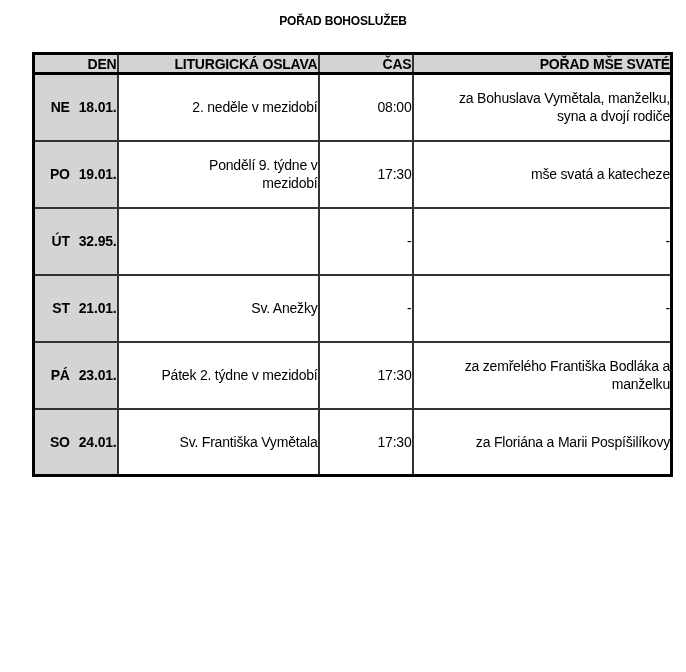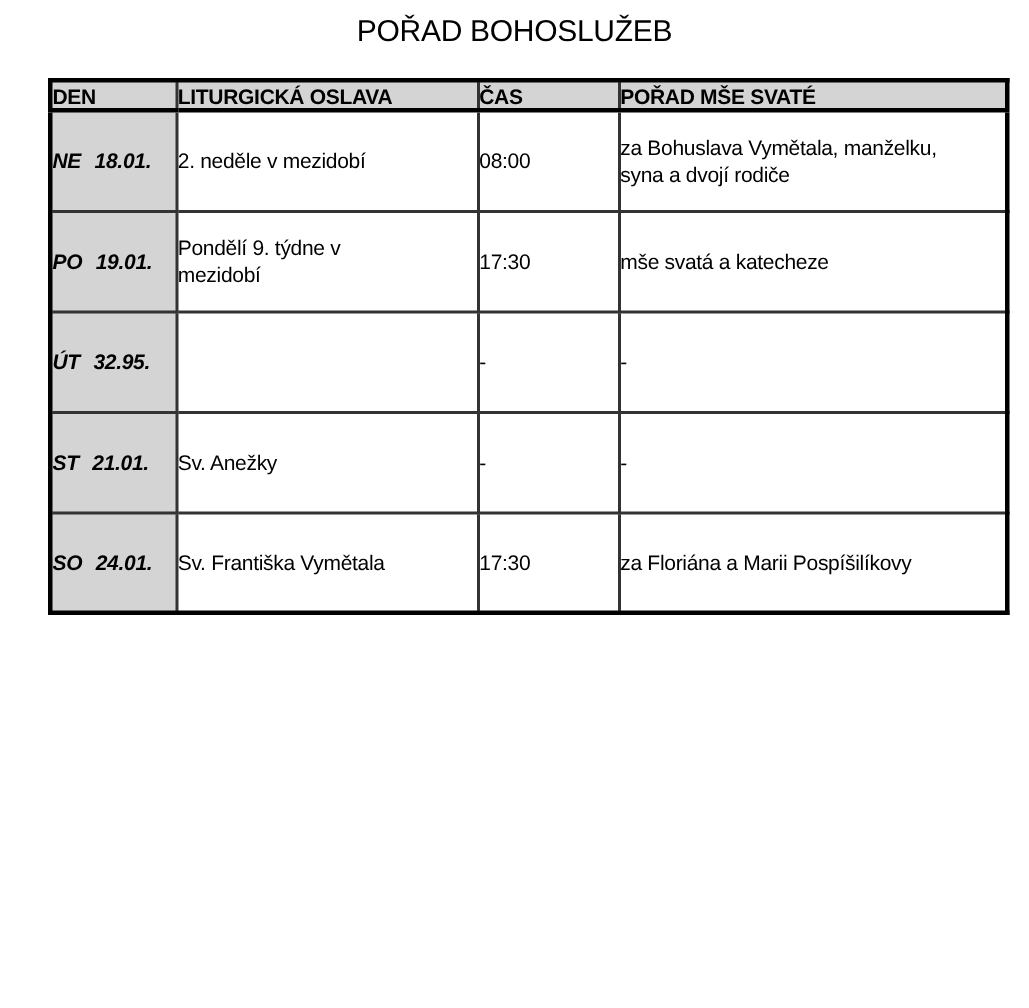--- a/index.html
+++ b/index.html
@@ -10,62 +10,61 @@
     font-family: "Liberation Sans", "DejaVu Sans", sans-serif;
     color: #000;
     overflow: hidden;
   }
   .title-block {
     padding-top: 11px;
     text-align: center;
     line-height: 20px;
     letter-spacing: -0.2px;
   }
-  .title-line { font-size: 20px; font-weight: normal; text-align: center; }
+  .title-line { font-size: 12px; font-weight: bold; text-align: center; }
   .date-line  { font-size: 15px; font-weight: normal; }
 
   table.schedule {
     margin: 21px 0 0 32px;
     width: 638px;
     table-layout: fixed;
     border-collapse: collapse;
     border: 3px solid var(--border, #000);
     letter-spacing: -0.2px;
   }
   col.c1 { width: 84px; }
   col.c2 { width: 201px; }
   col.c3 { width: 94px; }
   col.c4 { width: 259px; }
 
   table.schedule th, table.schedule td {
     border: 2px solid var(--inner-border, #333);
     padding: 0;
     vertical-align: middle;
-    text-align: left;
+    text-align: right;
   }
   table.schedule th {
     height: 20px;
     background: var(--header-bg, #d4d4d4);
     font-size: 14px;
     font-weight: bold;
     border-bottom: 3px solid var(--border, #000);
   }
   table.schedule td {
     height: 67px;
     font-size: 14px;
     white-space: pre-line;
     line-height: 18px;
   }
   td.day-cell {
     background: var(--day-bg, #d4d4d4);
     font-weight: bold;
     text-align: left;
     padding-left: 8px;
     white-space: nowrap;
-    font-style: italic;
   }
   td.day-cell .day-abbr { margin-right: 9px; }
   td.intention-cell, td.celebration-cell { padding: 0 4px; }
 </style>
 </head>
 <body>
 
 <div class="title-block">
   <div class="title-line">POŘAD BOHOSLUŽEB</div>
 </div>
@@ -106,19 +105,26 @@
         <td class="time-cell">-</td>
         <td class="intention-cell">-</td>
       </tr>
       <tr>
         <td class="day-cell"><span class="day-abbr">ST</span><span class="day-date">21.01.</span></td>
         <td class="celebration-cell">Sv. Anežky</td>
         <td class="time-cell">-</td>
         <td class="intention-cell">-</td>
       </tr>
       <tr>
+        <td class="day-cell"><span class="day-abbr">PÁ</span><span class="day-date">23.01.</span></td>
+        <td class="celebration-cell">Pátek 2. týdne v mezidobí</td>
+        <td class="time-cell">17:30</td>
+        <td class="intention-cell">za zemřelého Františka Bodláka a
+manželku</td>
+      </tr>
+      <tr>
         <td class="day-cell"><span class="day-abbr">SO</span><span class="day-date">24.01.</span></td>
         <td class="celebration-cell">Sv. Františka Vymětala</td>
         <td class="time-cell">17:30</td>
         <td class="intention-cell">za Floriána a Marii Pospíšilíkovy</td>
       </tr>
     </tbody>
 </table>
 
 </body></html>

